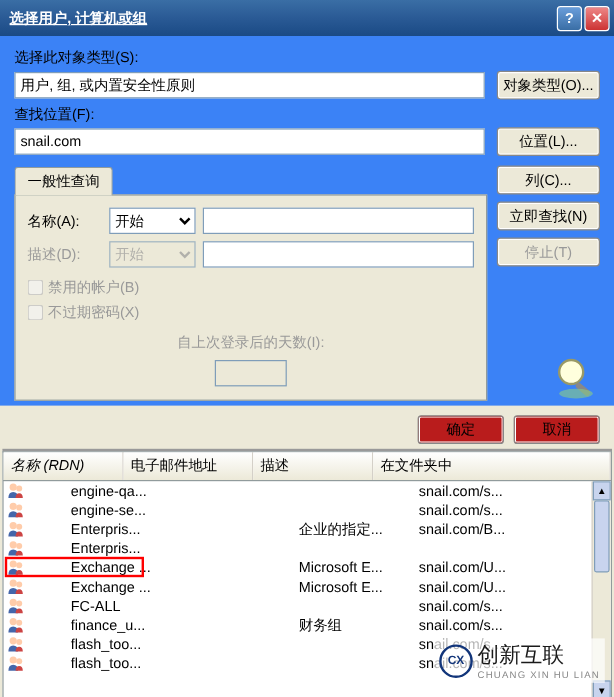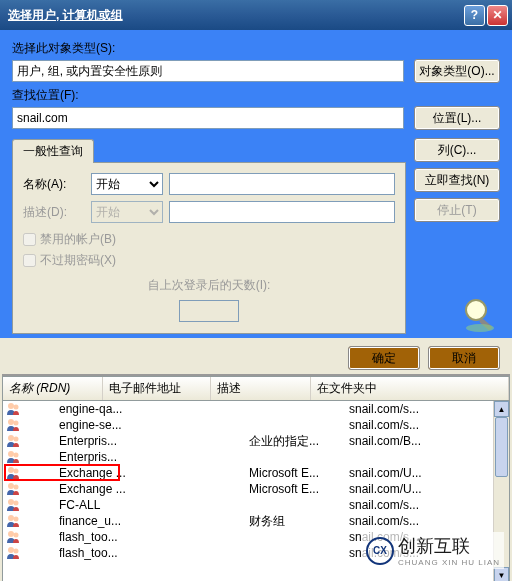--- a/index.html
+++ b/index.html
@@ -38,21 +38,21 @@
 
 .days-row { margin-top: 8px; display: flex; align-items: center; gap: 6px; color: #999; flex-direction: column; }
 .days-row input { width: 60px; height: 22px; border: 1px solid #7f9db9; background: #ece9d8; }
 
 .right-col { display: flex; flex-direction: column; gap: 6px; width: 86px; }
 .right-col .side-btn { width: 100%; }
 .right-col .side-btn[disabled] { color: #999; }
 .magnifier-icon { margin-top: auto; align-self: flex-end; width: 40px; height: 40px; }
 
 .bottom-buttons { display: flex; justify-content: flex-end; gap: 8px; padding: 8px 12px 4px 12px; border-top: 0; }
-.bottom-buttons button { width: 72px; height: 24px; border: 1px solid #888; background: #a16207; border-radius: 3px; box-shadow: inset 0 0 0 1px #fff; }
+.bottom-buttons button { width: 72px; height: 24px; border: 1px solid #888; background: #b91c1c; border-radius: 3px; box-shadow: inset 0 0 0 1px #fff; }
 
 .divider { height: 2px; background: #999; margin: 0 2px; box-shadow: 0 1px 0 #fff; }
 
 .results-header, .results { background: white; }
 .results-header { display: flex; border: 1px solid #919b9c; border-bottom: none; margin: 0 2px; }
 .results-header .col { padding: 3px 6px; border-right: 1px solid #d4d0c8; background: linear-gradient(to bottom, #fff, #ece9d8); }
 .col-name { width: 100px; font-style: italic; }
 .col-email { width: 108px; }
 .col-desc { width: 100px; }
 .col-folder { flex: 1; }

